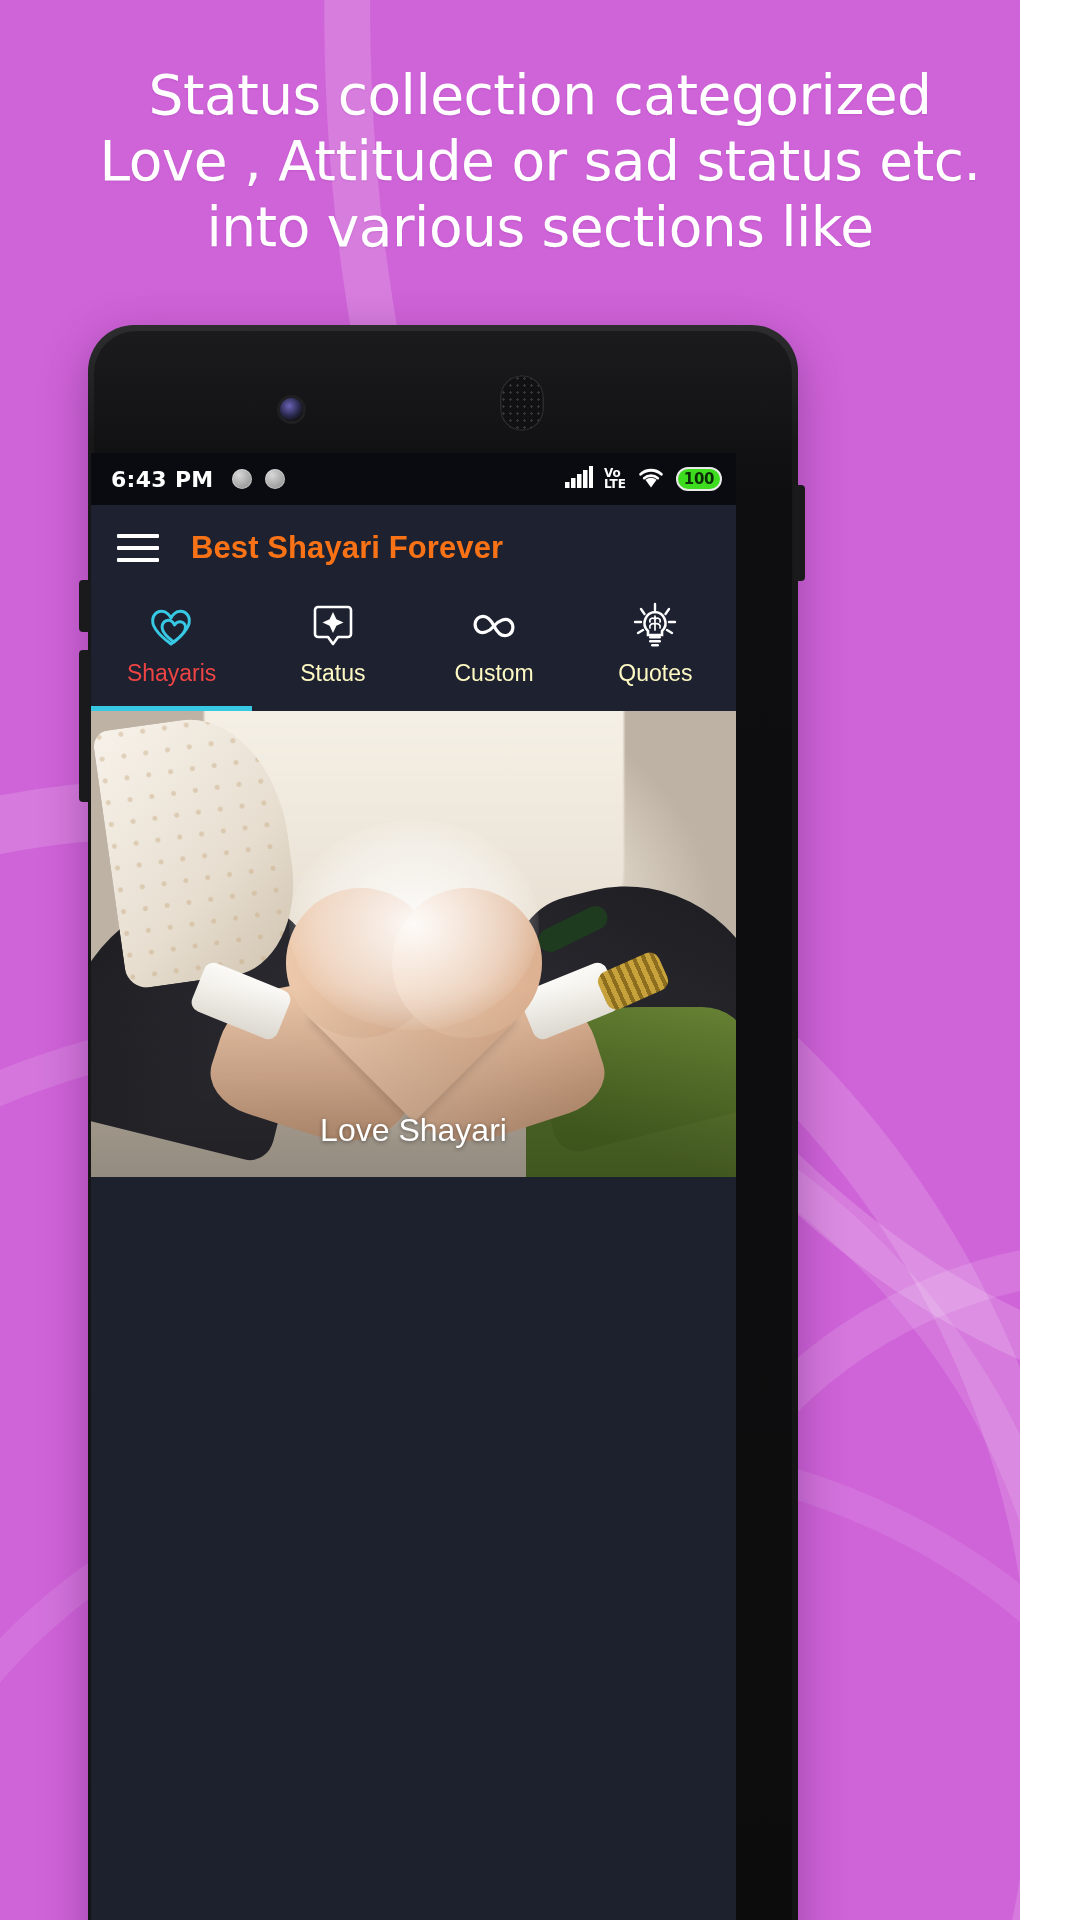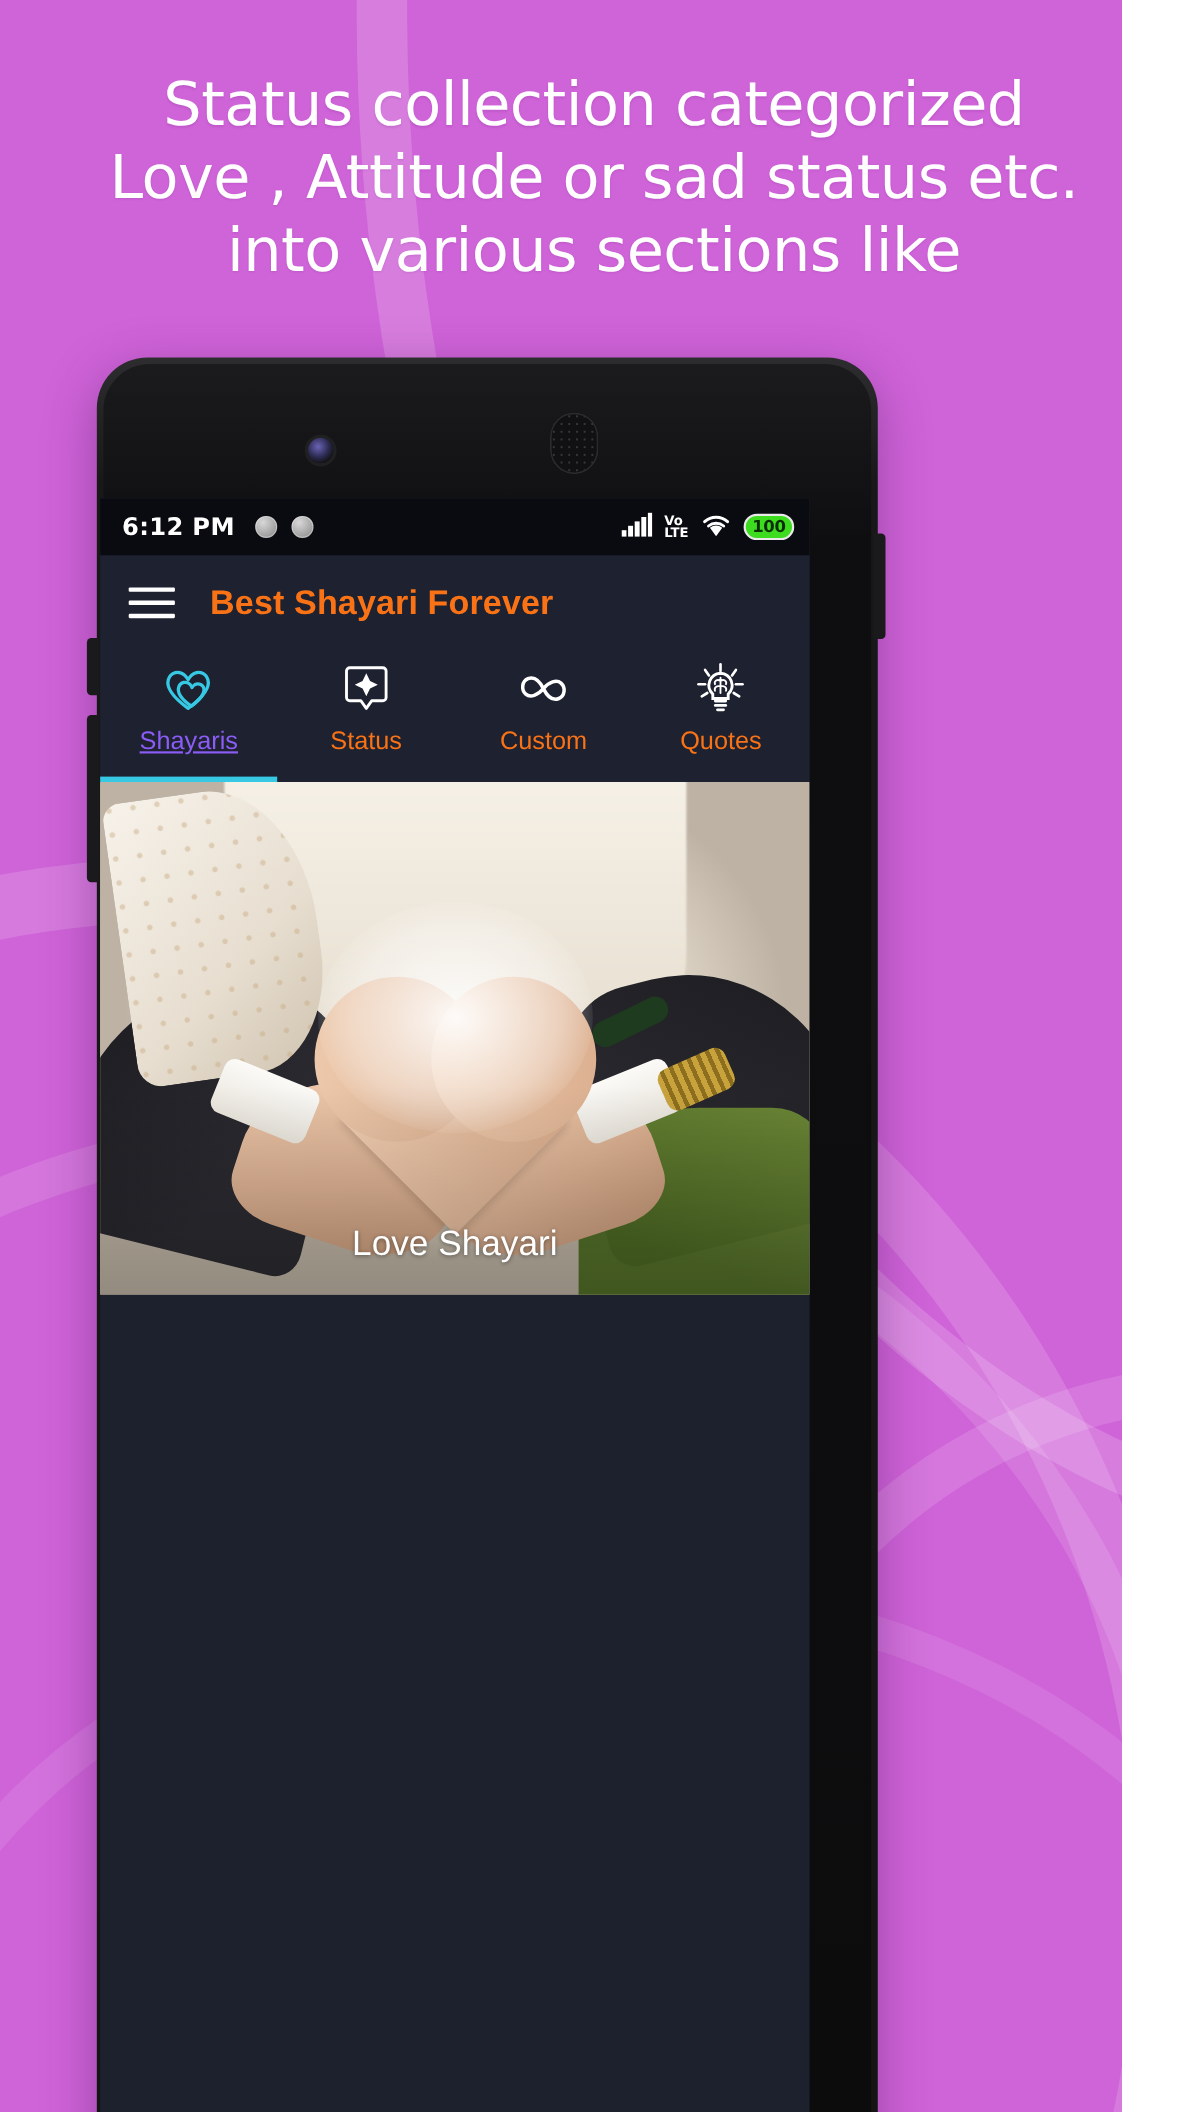--- a/index.html
+++ b/index.html
@@ -201,24 +201,24 @@
     display:flex; flex-direction:column;
     align-items:center; justify-content:flex-start;
     padding-top:10px;
     cursor:pointer;
     position:relative;
   }
   .tab-icon{ height:50px; display:flex; align-items:center; justify-content:center; }
   .tab-label{
     margin-top:9px;
     font-size:23px;
-    color:#f97316;
+    color:#fef9c3;
     font-family:"Liberation Sans", sans-serif;
   }
-  .tab.active .tab-label{ color:#8b5cf6;text-decoration:underline; }
+  .tab.active .tab-label{ color:#ef4444; }
   .tab.active::after{
     content:"";
     position:absolute;
     left:0; right:0; bottom:0;
     height:5px;
     background:#37c8e3;
   }
 
   
   .cards{ position:relative; }
@@ -434,21 +434,21 @@
     <div class="phone-inner-edge"></div>
     <div class="cam"></div>
     <div class="speaker"></div>
     <div class="side-btn btn-right"></div>
     <div class="side-btn btn-left-a"></div>
     <div class="side-btn btn-left-b"></div>
 
     <div id="screen">
 
       <div class="statusbar">
-        <span class="sb-time">6:12 PM</span>
+        <span class="sb-time">6:43 PM</span>
         <span class="sb-dots">
           <span class="sb-dot"></span>
           <span class="sb-dot"></span>
         </span>
         <span class="sb-right">
           <span>
             <svg width="28" height="22" viewBox="0 0 28 22">
               <rect x="0" y="16" width="4.5" height="6" fill="#fff"></rect>
               <rect x="6" y="12" width="4.5" height="10" fill="#fff"></rect>
               <rect x="12" y="8" width="4.5" height="14" fill="#fff"></rect>

